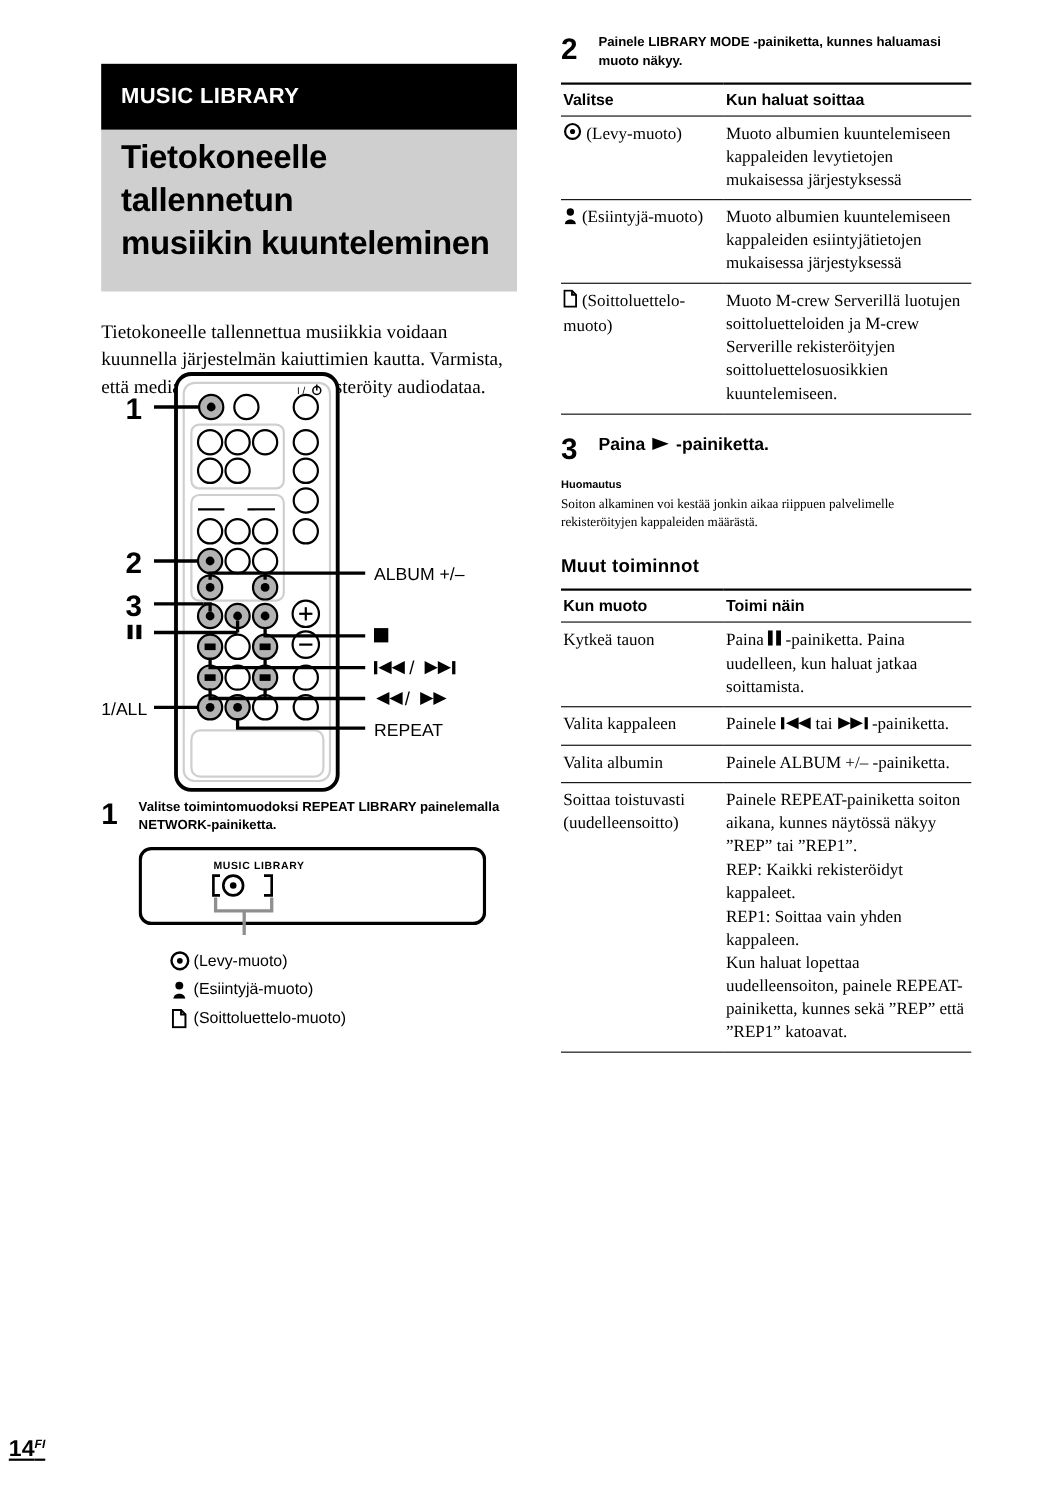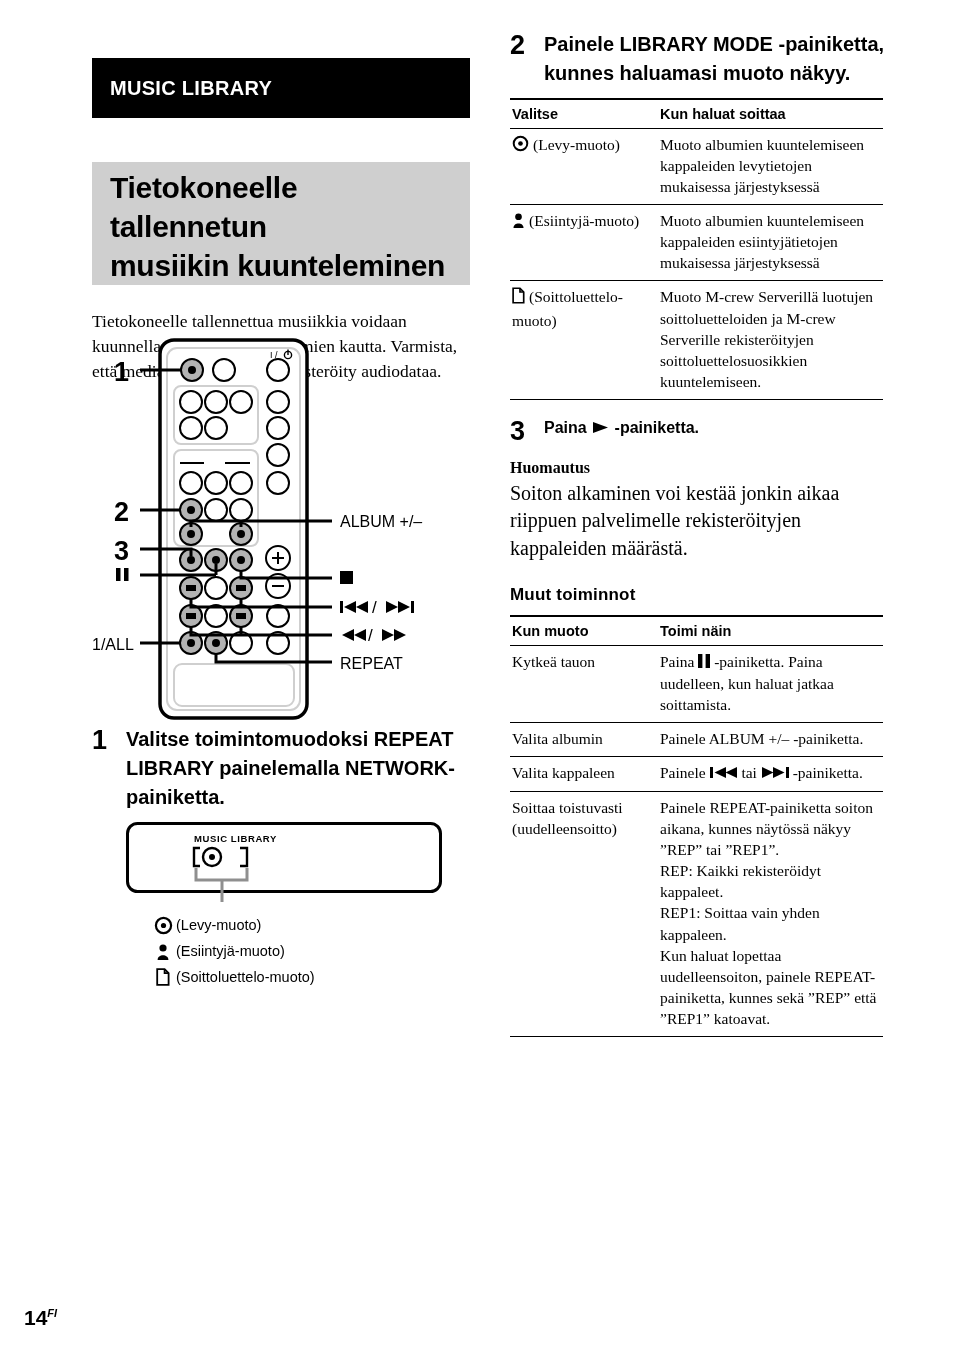--- a/index.html
+++ b/index.html
@@ -34,24 +34,23 @@
   }
   .chapter-bar span {
     font-family: "Liberation Sans", sans-serif;
     font-weight: bold;
     font-size: 20px;
     letter-spacing: .3px;
   }
 
   .title-block {
     background: #cfcfcf;
-    padding: 6px 18px 0 18px;
+    padding: 6px 18px 24px 18px;
     box-sizing: border-box;
     min-height: 89px;
-    margin-top: 44px;
   }
   .title-block h1 {
     margin: 0;
     font-family: "Liberation Sans", sans-serif;
     font-weight: bold;
     font-size: 30px;
     line-height: 1.30;
     letter-spacing: -0.3px;
   }
 
@@ -85,21 +84,21 @@
     font-weight: bold;
     font-size: 27px;
     line-height: 1;
     width: 34px;
     flex: 0 0 34px;
     margin-top: 2px;
   }
   .step-text {
     font-family: "Liberation Sans", sans-serif;
     font-weight: bold;
-    font-size: 20px;
+    font-size: 12px;
     line-height: 1.45;
   }
 
   #display-panel {
     margin-top: 10px;
     margin-left: 34px;
   }
 
   .mode-legend {
     margin-top: 6px;
@@ -147,47 +146,48 @@
   table.doc thead tr { border-top: 2.5px solid #000; border-bottom: 1.2px solid #000; }
   table.doc tbody tr { border-bottom: 1.2px solid #000; }
   table.doc col.c1 { width: 148px; }
 
   .cellglyph { display: inline-block; vertical-align: -2px; margin-right: 4px; }
 
   .step3 { margin-top: 16px; }
   .step3 .step-text { font-size: 16px; }
 
   .note-head {
-    font-family: Liberation Serif, serif;
-    font-weight: bold;
-    font-size: 16px;
+    font-family: Liberation Sans, sans-serif;
+    font-weight: bold;
+    font-size: 10px;
     margin-top: 14px;
   }
   .note-body {
-    font-size: 20px;
+    font-size: 12px;
     line-height: 1.38;
     margin-top: 3px;
     width: 375px;
   }
 
   h2.section {
     font-family: "Liberation Sans", sans-serif;
     font-weight: bold;
     font-size: 17px;
     margin: 22px 0 0 0;
     letter-spacing: .2px;
   }
 
   
   #page-number {
     position: absolute;
-    left: 24px; bottom: 22px;
+    left: 8px; bottom: 22px;
     font-family: "Liberation Sans", sans-serif;
     font-weight: bold;
     font-size: 21px;
+    text-decoration: underline;
   }
   #page-number sup {
     font-size: 11px;
     font-style: italic;
     font-weight: bold;
   }
 
   .inline-icon { display:inline-block; vertical-align:-1px; }
 </style>
 </head>
@@ -502,36 +502,36 @@
       </thead>
       <tbody id="of-body">
           <tr>
             <td>Kytkeä tauon</td>
             <td>Paina <span class="inline-icon"><svg width="12" height="14" viewBox="0 0 12 14">
                   <rect x="0" y="0" width="4.4" height="14" fill="#000"></rect>
                   <rect x="7.6" y="0" width="4.4" height="14" fill="#000"></rect>
                 </svg></span> -painiketta. Paina uudelleen, kun haluat jatkaa soittamista.</td>
           </tr>
           <tr>
-            <td>Valita albumin</td>
-            <td>Painele ALBUM +/– -painiketta.</td>
-          </tr>
-          <tr>
             <td>Valita kappaleen</td>
             <td>Painele <span class="inline-icon"><svg width="28" height="13" viewBox="0 0 28 13">
                   <rect x="0" y="1" width="3" height="11" fill="#000"></rect>
                   <path d="M16 1 L4.5 6.5 L16 12 Z" fill="#000"></path>
                   <path d="M27 1 L15.5 6.5 L27 12 Z" fill="#000"></path>
                 </svg></span> tai <span class="inline-icon"><svg width="28" height="13" viewBox="0 0 28 13">
                   <path d="M1 1 L12.5 6.5 L1 12 Z" fill="#000"></path>
                   <path d="M12 1 L23.5 6.5 L12 12 Z" fill="#000"></path>
                   <rect x="25" y="1" width="3" height="11" fill="#000"></rect>
                 </svg></span> -painiketta.</td>
           </tr>
           <tr>
+            <td>Valita albumin</td>
+            <td>Painele ALBUM +/– -painiketta.</td>
+          </tr>
+          <tr>
             <td>Soittaa toistuvasti (uudelleensoitto)</td>
             <td>Painele REPEAT-painiketta soiton aikana, kunnes näytössä näkyy ”REP” tai ”REP1”.<br>REP: Kaikki rekisteröidyt kappaleet.<br>REP1: Soittaa vain yhden kappaleen.<br>Kun haluat lopettaa uudelleensoiton, painele REPEAT-painiketta, kunnes sekä ”REP” että ”REP1” katoavat.</td>
           </tr>
         </tbody>
     </table>
   </div>
 
   <div id="page-number">
     <span>14</span><sup>FI</sup>
   </div>

